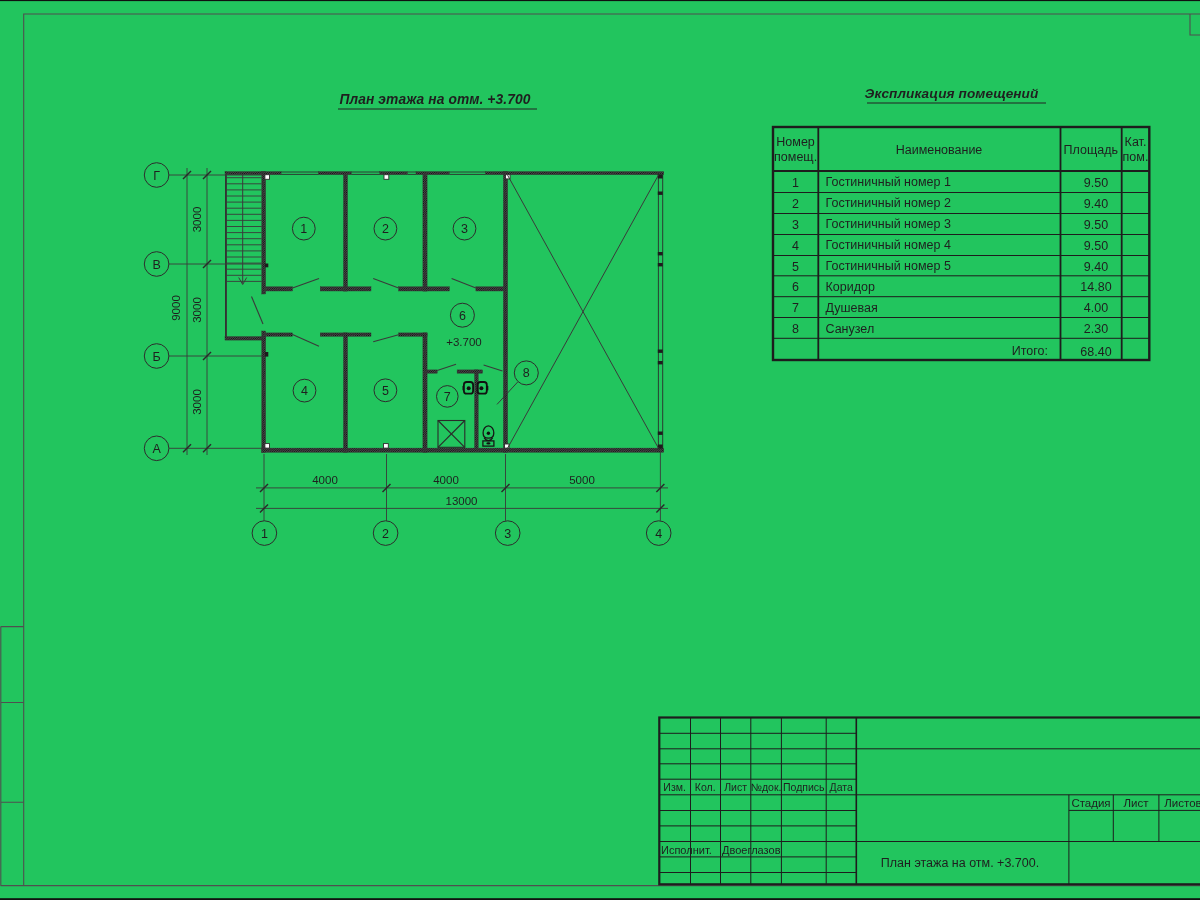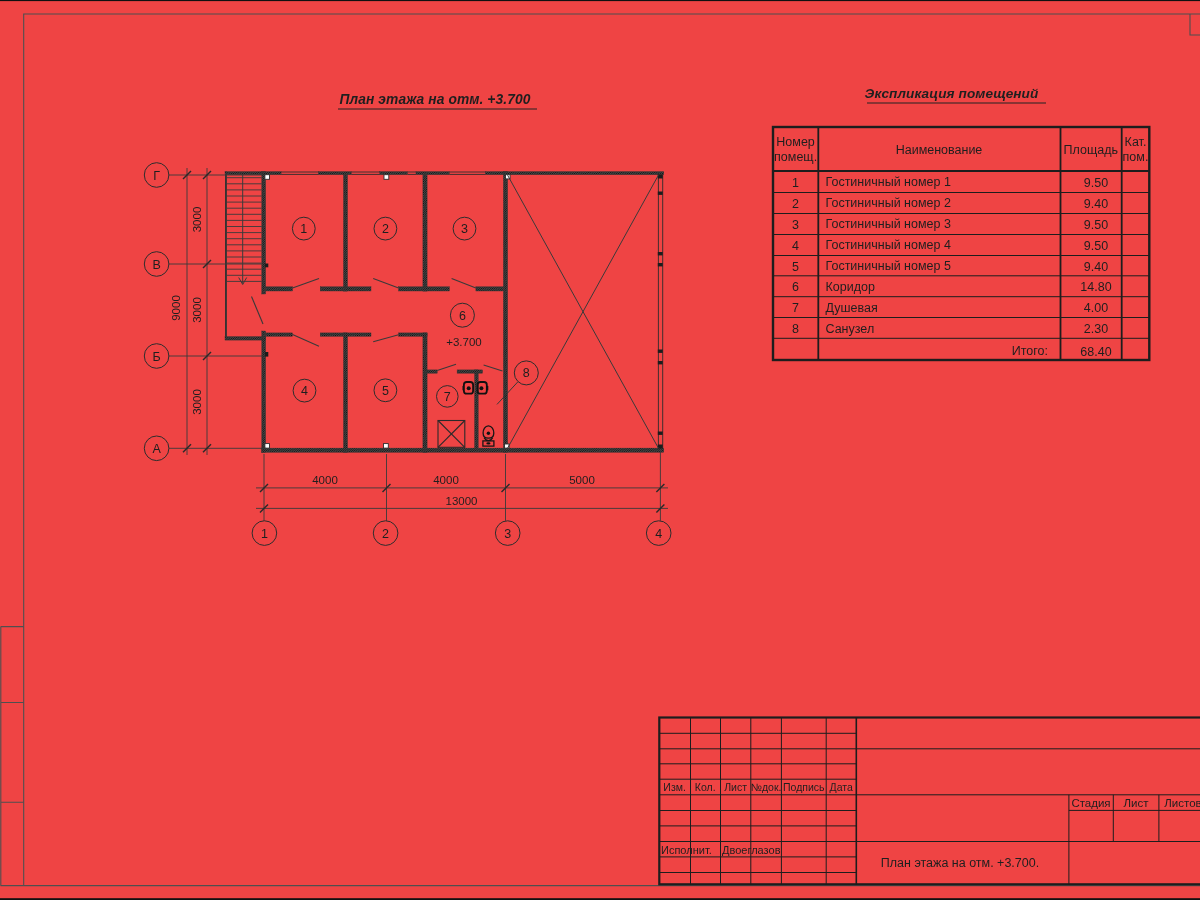--- a/index.html
+++ b/index.html
@@ -1,16 +1,16 @@
 <!DOCTYPE html>
 <html><head>
 <meta charset="utf-8">
 <style>
   html,body{margin:0;padding:0;background:#fff;}
-  #page{position:relative;width:1200px;height:900px;background:#ef4444;overflow:hidden;
+  #page{position:relative;width:1200px;height:900px;background:#22c55e;overflow:hidden;
         font-family:"Liberation Sans", sans-serif;will-change:transform;text-align:center;
         -webkit-font-smoothing:antialiased;}
   svg text{font-family:"Liberation Sans", sans-serif;fill:#1f1f1f;}
 </style>
 </head>
 <body>
 <div id="page">
 <svg width="1200" height="900" viewBox="0 0 1200 900" xmlns="http://www.w3.org/2000/svg">
 <defs>
   <pattern id="wl" width="2.2" height="2.2" patternUnits="userSpaceOnUse">

